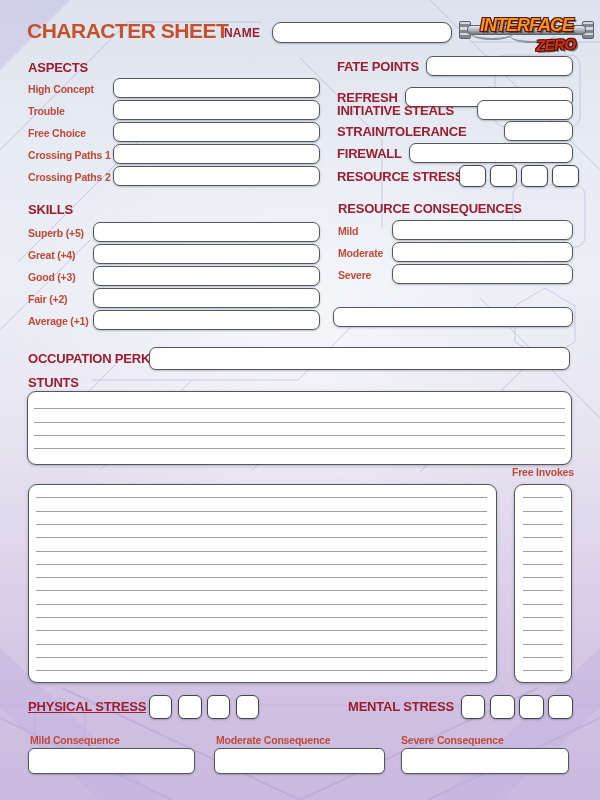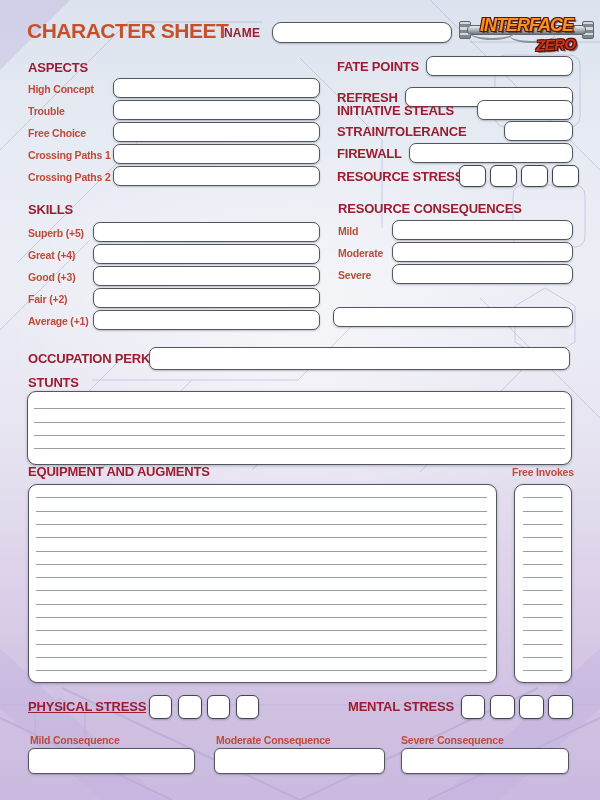--- a/index.html
+++ b/index.html
@@ -181,21 +181,20 @@
     <input class="abs fld" style="left: 333px; top: 307px; width: 240px; height: 20px;">
 
     <div class="abs sec-head" style="left:28px;top:351px;">OCCUPATION PERK</div>
     <input class="abs fld" style="left: 149px; top: 347px; width: 421px; height: 23px;">
 
     <div class="abs sec-head" style="left:28px;top:375px;">STUNTS</div>
     <div class="lined-box" style="left:27px;top:391px;width:545px;height:74px;">
       <div class="rules" style="left:6px;right:6px;top:4px;bottom:3px;"></div>
     </div>
 
-    <div class="abs sec-head" style="left:28px;top:464px;">EQUIPMENT AND AUGMENTS</div>
     <div class="abs lbl" style="left:512px;top:466px;">Free Invokes</div>
     <div class="lined-box" style="left:28px;top:484px;width:469px;height:199px;">
       <div class="rules" style="left:7px;right:9px;top:0;bottom:4px;"></div>
     </div>
     <div class="lined-box" style="left:514px;top:484px;width:58px;height:199px;">
       <div class="rules" style="left:8px;right:8px;top:0;bottom:4px;"></div>
     </div>
 
     <div class="abs sec-head" style="left:28px;top:699px;text-decoration:underline;">PHYSICAL STRESS</div>
     <div class="check" style="left:149px;top:695px;width:23px;height:24px;"></div>

